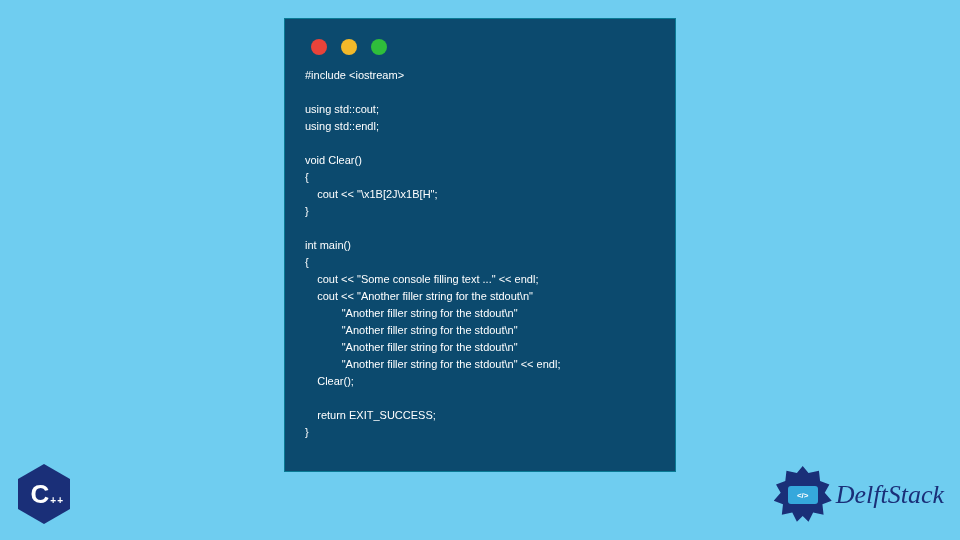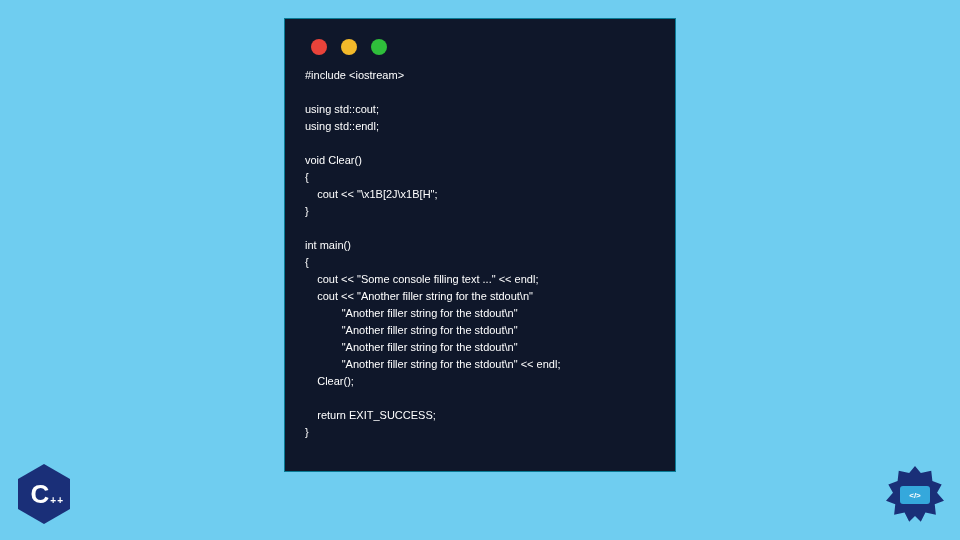--- a/index.html
+++ b/index.html
@@ -15,21 +15,21 @@
     position: relative;
     width: 960px;
     height: 540px;
   }
   .code-window {
     position: absolute;
     left: 284px;
     top: 18px;
     width: 392px;
     height: 454px;
-    background: #0f172a;
+    background: #0c4a6e;
     border: 1px solid #0a7a95;
     box-sizing: border-box;
     padding: 14px 20px 14px 20px;
   }
   .dots {
     display: flex;
     gap: 14px;
     margin-left: 6px;
     margin-top: 6px;
     margin-bottom: 12px;
@@ -173,15 +173,16 @@
       <span class="cpp-letter">C</span>
       <span class="cpp-pp">++</span>
     </div>
   </div>
 
   <div class="delft-logo">
     <div class="delft-star">
       <div class="delft-star-shape"></div>
       <div class="delft-star-inner">&lt;/&gt;</div>
     </div>
+    <div class="delft-text">DelftStack</div>
   </div>
 
 </div>
 
 </body></html>

